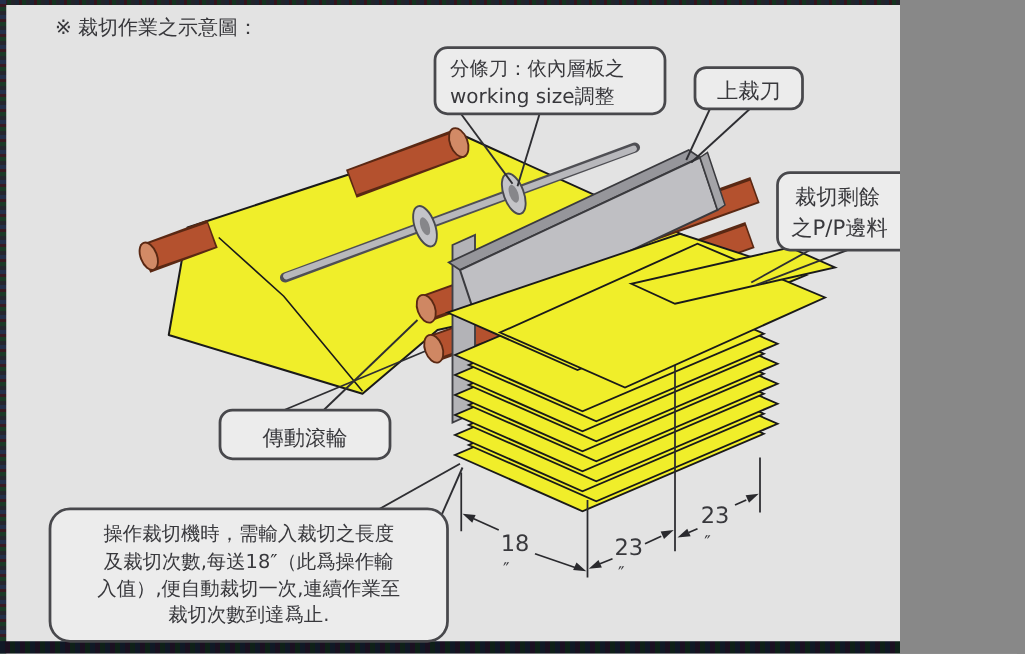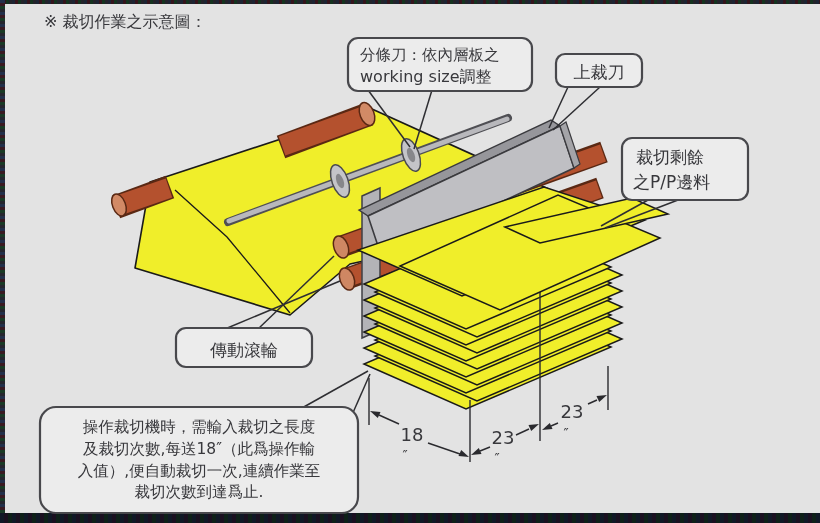--- a/index.html
+++ b/index.html
@@ -1,16 +1,16 @@
 <!DOCTYPE html>
 <html><head>
 <meta charset="utf-8">
 <style>
   html,body{margin:0;padding:0;background:#888;}
-  #page{position:relative;width:820px;height:523px;background:#e3e3e3;overflow:hidden;
+  #page{position:relative;width:720px;height:523px;background:#e3e3e3;overflow:hidden;
         font-family:"DejaVu Sans","Liberation Sans",sans-serif;}
   .band{position:absolute;}
   #band-top{left:0;top:0;width:820px;height:4px;
     background:repeating-linear-gradient(90deg,#1c2433 0 3px,#35141c 3px 6px,#14331f 6px 9px,#23232a 9px 12px);}
   #band-left{left:0;top:0;width:5px;height:523px;
     background:repeating-linear-gradient(180deg,#23304a 0 3px,#3a1a22 3px 6px,#1a3a26 6px 9px,#26262e 9px 12px);}
   #band-bottom{left:0;top:513px;width:820px;height:10px;
     background:repeating-linear-gradient(90deg,#101826 0 4px,#1a1020 4px 8px,#0e2018 8px 12px);}
   svg{position:absolute;left:0;top:0;}
   svg text{fill:#38383c;}

